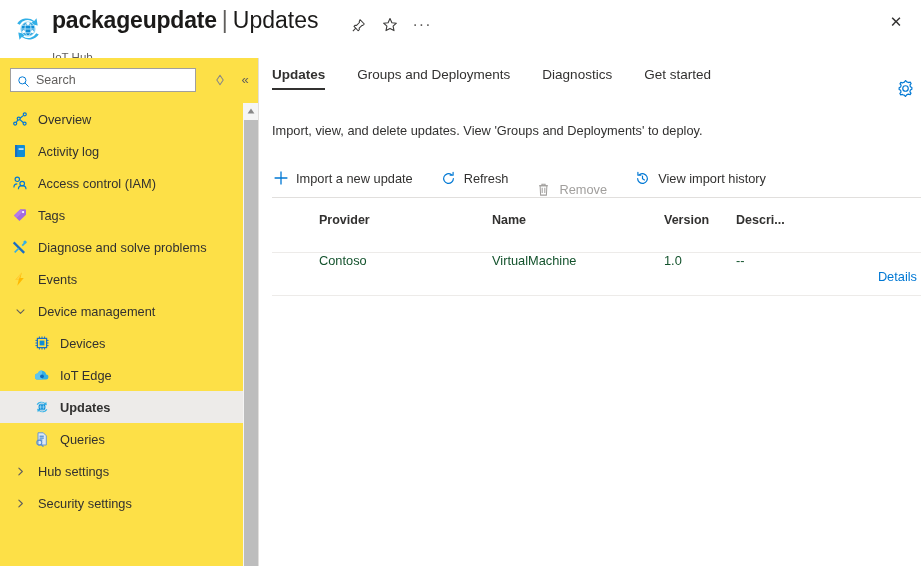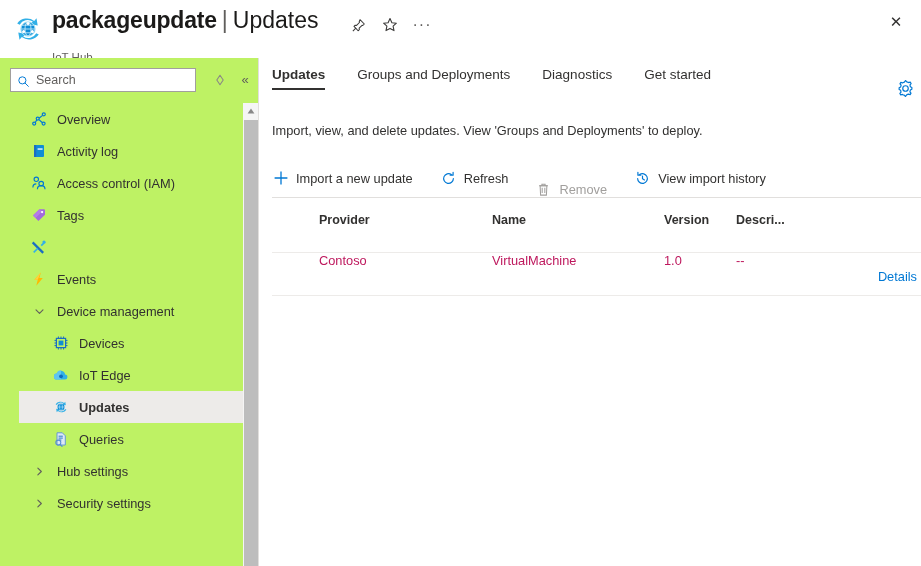--- a/index.html
+++ b/index.html
@@ -28,42 +28,42 @@
     position:absolute; top:12px; width:26px; height:26px;
     display:flex; align-items:center; justify-content:center;
     color:#3b3a39; cursor:pointer;
   }
   #pin-btn { left:345px; }
   #star-btn { left:377px; }
   #more-btn { left:409px; font-size:16px; letter-spacing:1px; color:#605e5c; }
   #close-btn { left:882px; top:8px; width:28px; height:28px; font-size:15px; color:#323130; }
 
   
-  #leftnav { position:absolute; left:0; top:58px; width:259px; height:508px; background:#bef264; }
+  #leftnav { position:absolute; left:0; top:58px; width:259px; height:508px; background:#fde047; }
   #leftnav:after {
     content:""; position:absolute; right:0; top:0; width:1px; height:508px; background:#e1dfdd;
   }
   #search-row { position:absolute; left:0; top:10px; width:259px; height:30px; }
   #search-box {
     position:absolute; left:10px; top:0; width:186px; height:24px;
     border:1px solid #a19f9d; background:#fff;
     display:flex; align-items:center; padding:0 6px;
   }
   #search-box .mag { width:13px; height:13px; flex:0 0 13px; margin-right:6px; }
   #search-input {
     border:0; outline:0; background:transparent; width:100%;
     font-family:"Liberation Sans", sans-serif; font-size:12.5px; color:#323130; padding:0;
   }
   #search-input::placeholder { color:#605e5c; opacity:1; }
   #nav-pin { position:absolute; left:211px; top:3px; width:18px; height:18px; cursor:pointer; }
   #nav-collapse { position:absolute; left:236px; top:2px; width:18px; height:20px;
     color:#605e5c; font-size:13px; text-align:center; line-height:20px; cursor:pointer; }
 
   #nav-scroll { position:absolute; left:0; top:45px; width:259px; height:463px; overflow:hidden; }
-  #nav-list { position:absolute; left:0; top:0; width:243px;margin-left:19px; }
+  #nav-list { position:absolute; left:0; top:0; width:243px; }
   .nav-item {
     position:relative; height:32px; display:flex; align-items:center;
     padding-left:12px; font-size:12.8px; color:#323130; cursor:pointer; white-space:nowrap;
   }
   .nav-item.sub { padding-left:34px; }
   .nav-item.group { padding-left:12px; }
   .nav-item.selected { background:#edebe9; font-weight:bold; }
   .nav-ico { width:16px; height:16px; flex:0 0 16px; margin-right:10px;
              display:flex; align-items:center; justify-content:center; }
   .nav-label { line-height:15px; }
@@ -107,21 +107,21 @@
   #cmd-rule { position:absolute; left:13px; top:139px; width:649px; height:1px; background:#e1dfdd; }
 
   
   #table { position:absolute; left:13px; top:155px; width:649px; }
   .trow { position:relative; display:flex; align-items:flex-start; }
   #thead { height:40px; }
   #thead .cell { font-size:12.5px; font-weight:bold; color:#323130; }
   #thead:after { content:""; position:absolute; left:0; right:0; bottom:0; height:1px; background:#edebe9; }
   .tbody-row { height:43px; }
   .tbody-row:after { content:""; position:absolute; left:0; right:0; bottom:0; height:1px; background:#edebe9; }
-  .tbody-row .cell { font-size:12.8px; color:#be185d; }
+  .tbody-row .cell { font-size:12.8px; color:#14532d; }
   .cell { white-space:nowrap; overflow:hidden; }
   .c-provider { width:220px; padding-left:47px; }
   .c-name     { width:172px; }
   .c-version  { width:72px; }
   .c-descr    { width:68px; }
   .c-action   { flex:1; text-align:right; padding-right:4px;margin-top:16px; }
 </style>
 </head>
 <body>
 
@@ -242,20 +242,21 @@
 
         <div class="nav-item">
           <span class="nav-ico">
             <svg width="16" height="16" viewBox="0 0 16 16">
               <path d="M2.4 2.6 13 13.1l-1.6 1.6L.9 4.2z" fill="#1b6ec2"></path>
               <path d="M13.5 2.2 9.6 6.1l1.2 1.2 3.9-3.9z" fill="#32b0e7"></path>
               <path d="M2.1 12.8 6 8.9 7.2 10l-3.9 3.9z" fill="#32b0e7"></path>
               <circle cx="13" cy="3" r="1.6" fill="#32b0e7"></circle>
             </svg>
           </span>
+          <span class="nav-label">Diagnose and solve problems</span>
         </div>
 
         <div class="nav-item">
           <span class="nav-ico">
             <svg width="16" height="16" viewBox="0 0 16 16">
               <path d="M9.8 1.4 3.4 8.8h3.3l-1.4 5.9 6.5-7.6H8.4z" fill="#ffb900"></path>
               <path d="M9.8 1.4 3.4 8.8h3.3z" fill="#ffd23f"></path>
             </svg>
           </span>
           <span class="nav-label">Events</span>

